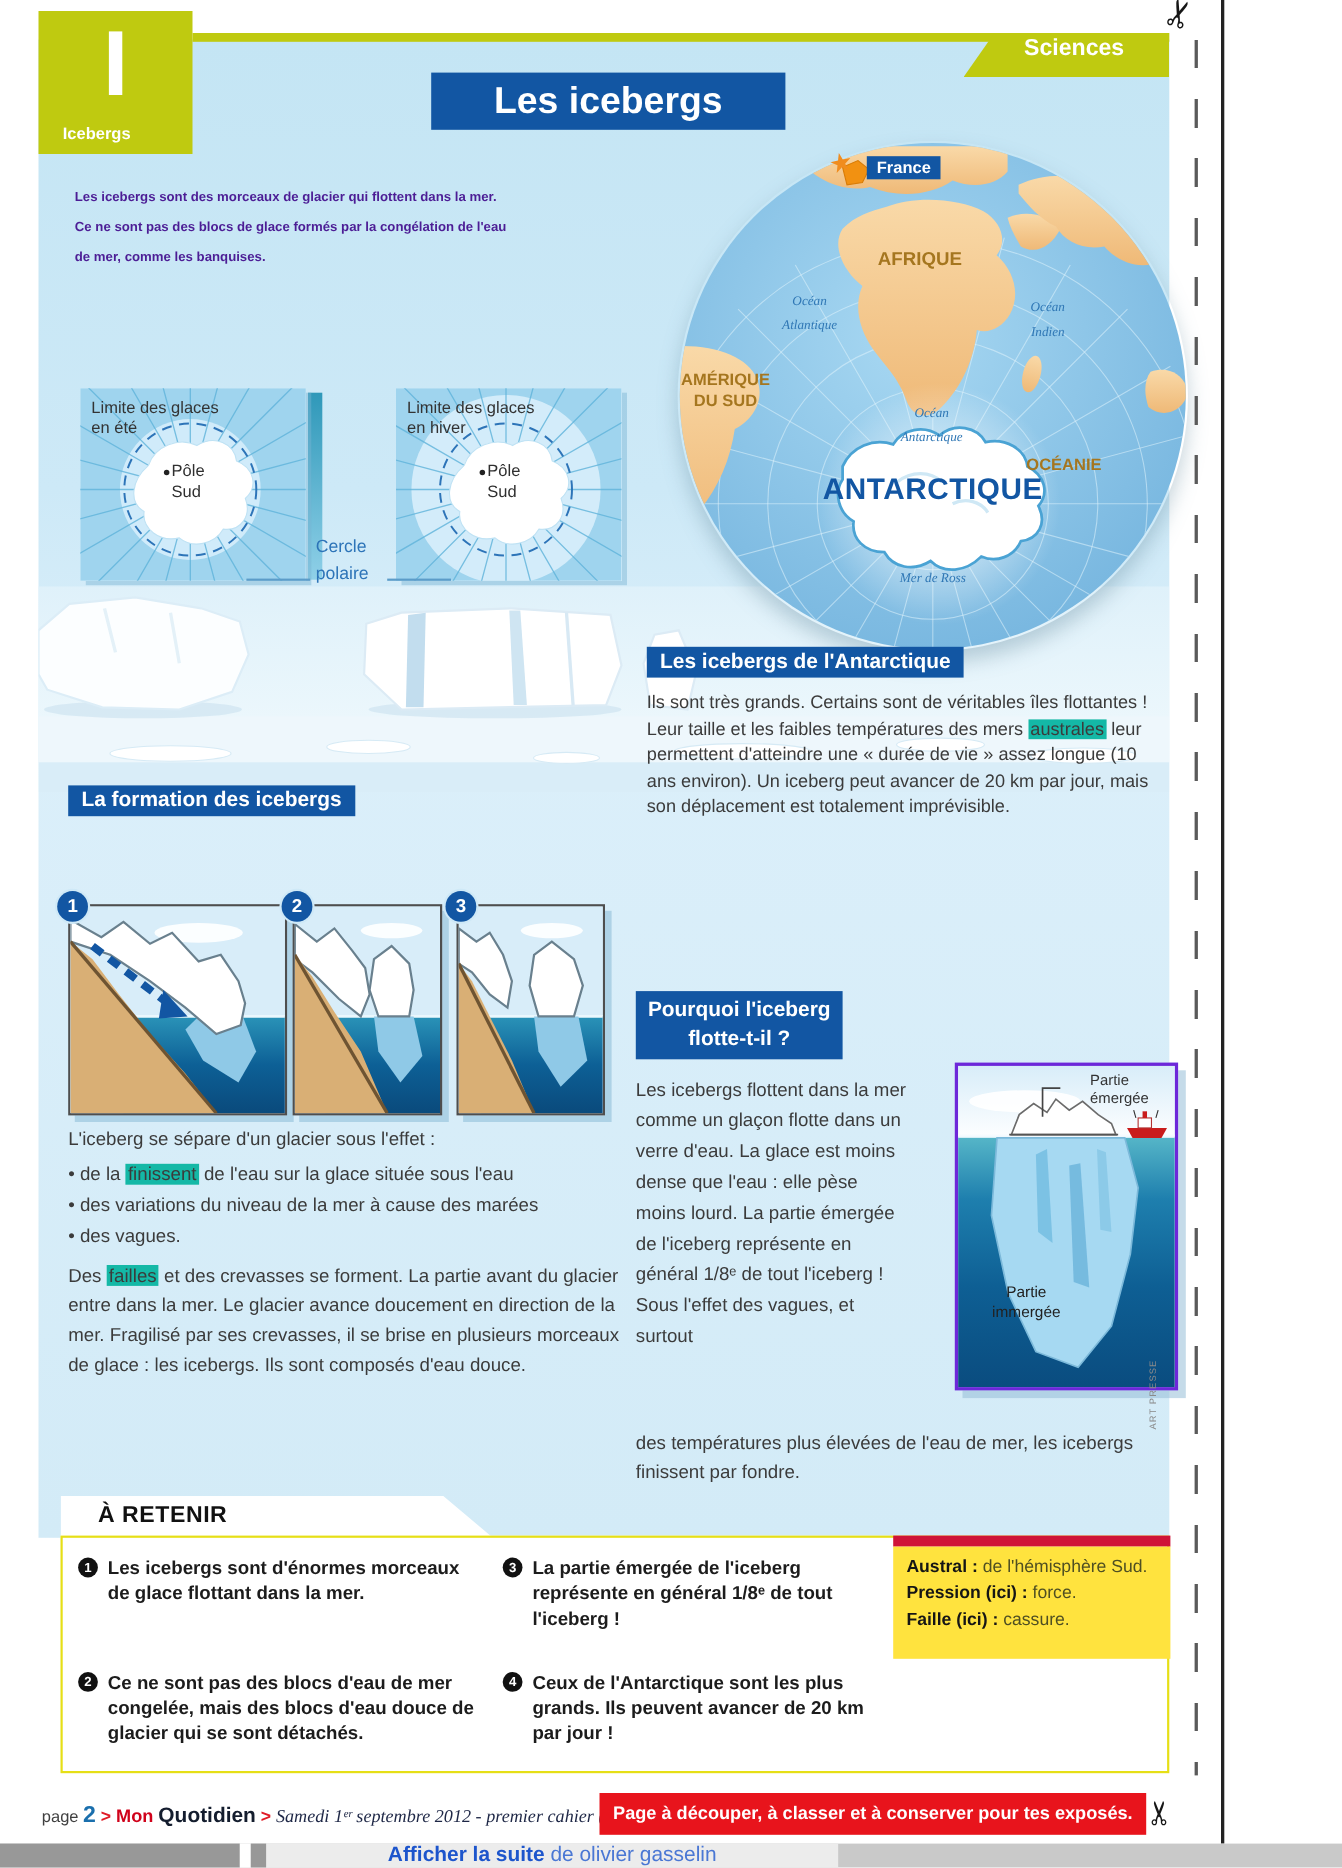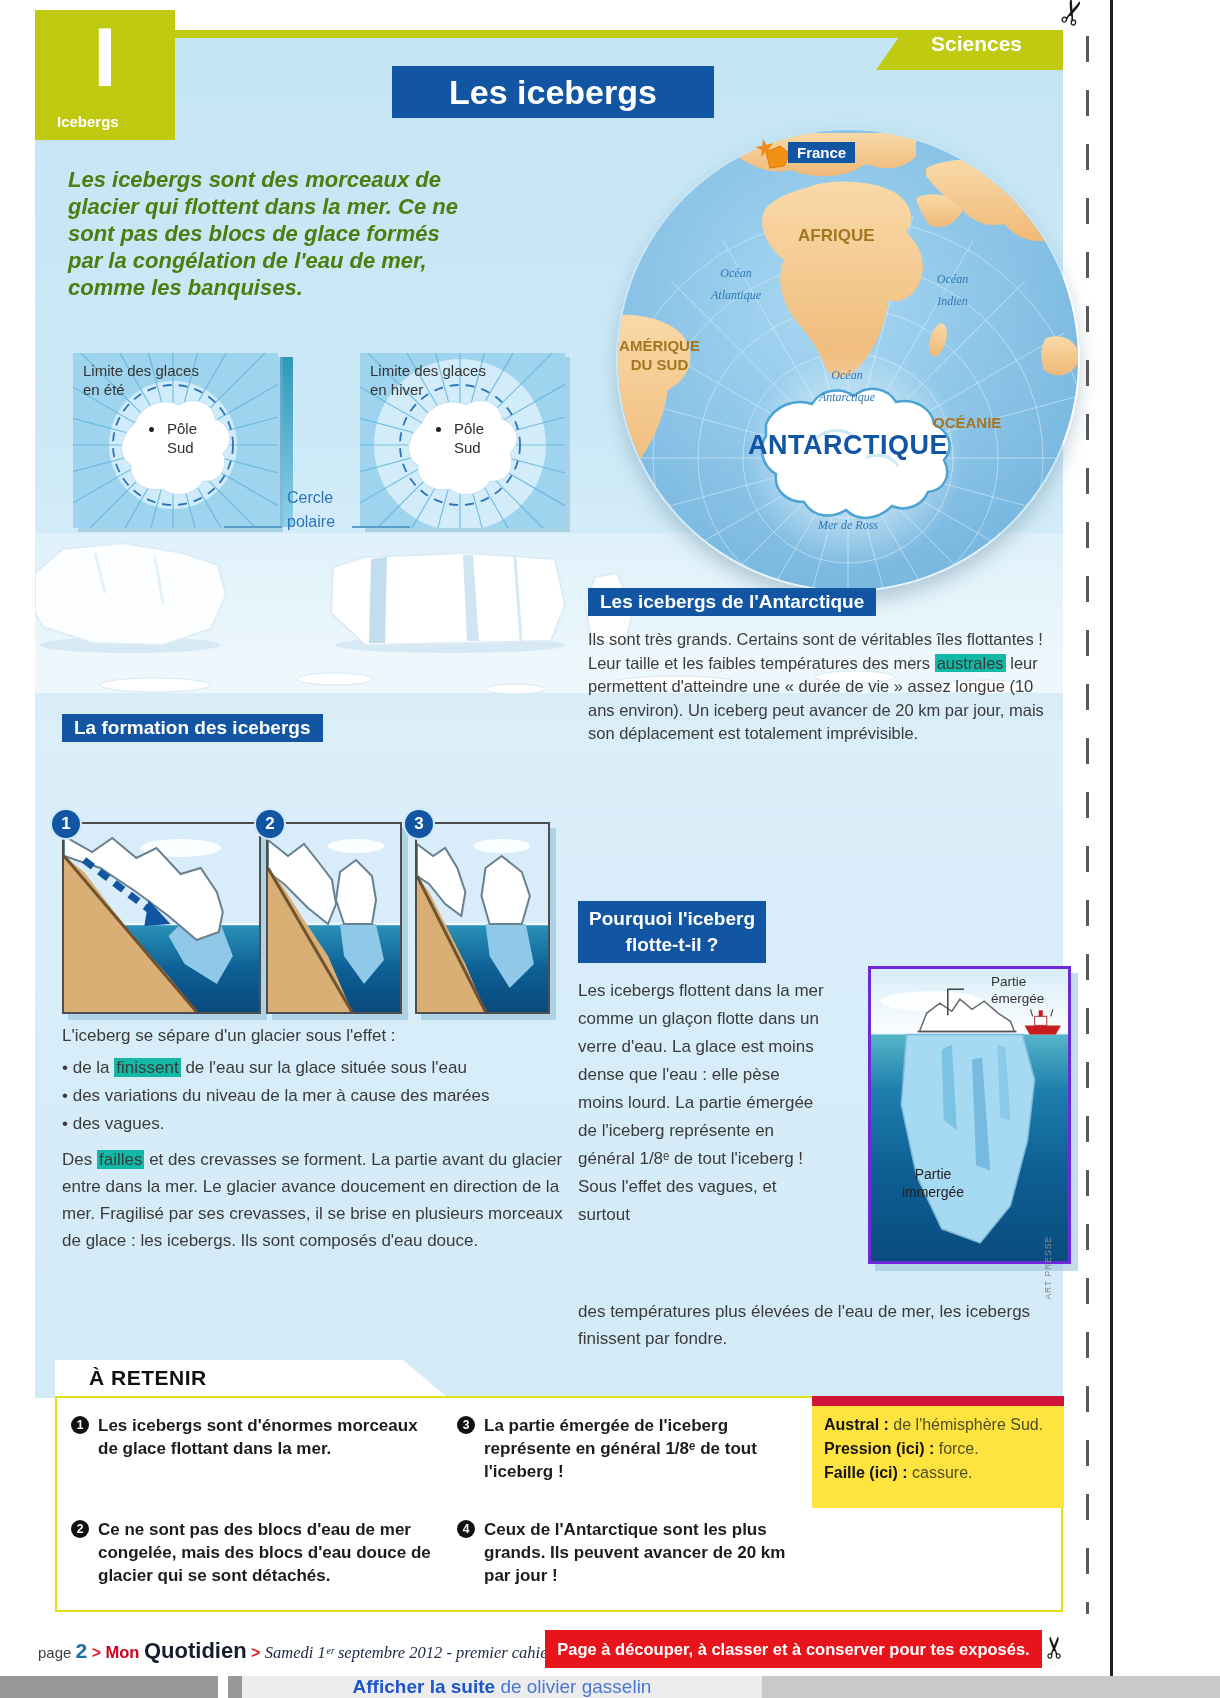--- a/index.html
+++ b/index.html
@@ -20,28 +20,28 @@
     background:linear-gradient(180deg,#c4e5f4 0%,#cde9f7 30%,#dbeffa 45%,#d3ebf7 100%);}
   .green-strip{left:175px;top:30px;width:888px;height:8px;background:#bfca10;}
   .tab-sciences{left:876px;top:30px;width:187px;height:40px;background:#bfca10;
     clip-path:polygon(28px 0,100% 0,100% 100%,0 100%);
     color:#fff;font-weight:bold;font-size:21px;line-height:28px;text-align:center;padding-left:14px;box-sizing:border-box;}
   .kicker{left:35px;top:10px;width:140px;height:130px;background:#bfca10;color:#fff;}
   .kicker-letter{display:block;text-align:center;font-weight:bold;font-size:84px;line-height:86px;margin-top:4px;}
   .kicker-label{position:absolute;left:22px;bottom:10px;font-size:15px;font-weight:bold;}
   .title-bar{left:392px;top:66px;width:322px;height:52px;background:#1256a3;}
   .title-bar span{display:block;text-align:center;color:#fff;font-weight:bold;font-size:34px;line-height:52px;}
-  .intro{left:68px;top:166px;width:400px;font-size:22px;line-height:27px;font-weight:bold;color:#4d7c0f;font-style:italic;}
+  .intro{left:68px;top:166px;width:400px;font-size:12px;line-height:27px;font-weight:bold;color:#4c1d95;}
 
   
   .teal-bar{left:280px;top:357px;width:13px;height:170px;background:linear-gradient(#2f98b9,#8fd0e8);}
   .pmap{width:205px;height:175px;box-shadow:5px 4px 0 rgba(120,180,210,.45);}
   .pm1{left:73px;top:353px;} .pm2{left:360px;top:353px;}
   .pcaption{position:absolute;left:10px;top:8px;font-size:15px;line-height:19px;color:#333;white-space:pre-line;}
-  .pole{position:absolute;left:76px;top:66px;display:flex;gap:13px;}
+  .pole{position:absolute;left:76px;top:66px;display:flex;gap:2px;}
   .pole-dot{width:5px;height:5px;border-radius:50%;background:#222;margin-top:8px;flex:none;}
   .pole-text{font-size:15px;line-height:19px;color:#2f2f2f;white-space:pre-line;}
   .circle-label{left:287px;top:486px;width:90px;font-size:16px;line-height:24px;color:#2d74b8;white-space:pre-line;}
   .cline{height:2px;background:#5b9cc9;top:526px;}
   .cl-l{left:224px;width:58px;} .cl-r{left:352px;width:58px;}
 
   
   .globe{left:616px;top:128px;width:464px;height:464px;border-radius:50%;
     box-shadow:0 10px 18px rgba(90,130,150,.35);overflow:hidden;}
   .glabel{color:#a5761f;font-weight:bold;}
@@ -112,21 +112,21 @@
   .gterm{font-weight:bold;color:#151515;}
   .gdef{color:#4f4f22;}
 
   
   .footer-line{left:38px;top:1638px;width:1000px;font-size:16px;color:#3f3f3f;}
   .footer-line span{vertical-align:baseline;}
   .f-page{font-size:15px;color:#3f3f3f;}
   .f-num{font-size:21px;font-weight:bold;color:#1a6fad;}
   .f-sep{font-size:16px;font-weight:bold;color:#e01a26;}
   .f-mon{font-size:16.5px;font-weight:bold;color:#d0021b;}
-  .f-quo{font-size:22px;font-weight:bold;color:#141d2e;}
+  .f-quo{font-size:19px;font-weight:bold;color:#141d2e;}
   .f-date{font-size:16.5px;font-style:italic;color:#1e2746;font-family:"Liberation Serif",serif;}
   .banner{left:545px;top:1630px;width:497px;height:38px;background:#e8141c;color:#fff;
     font-weight:bold;font-size:16.5px;text-align:center;line-height:38px;}
 
   
   .bottom-bar{left:0;top:1676px;width:1220px;height:22px;background:#c9c9c9;}
   .bseg1{position:absolute;left:0;top:0;width:218px;height:22px;background:#989898;}
   .bseg2{position:absolute;left:218px;top:0;width:10px;height:22px;background:#fff;}
   .bseg3{position:absolute;left:228px;top:0;width:14px;height:22px;background:#989898;}
   .blink{position:absolute;left:242px;top:0;width:520px;height:22px;text-align:center;

